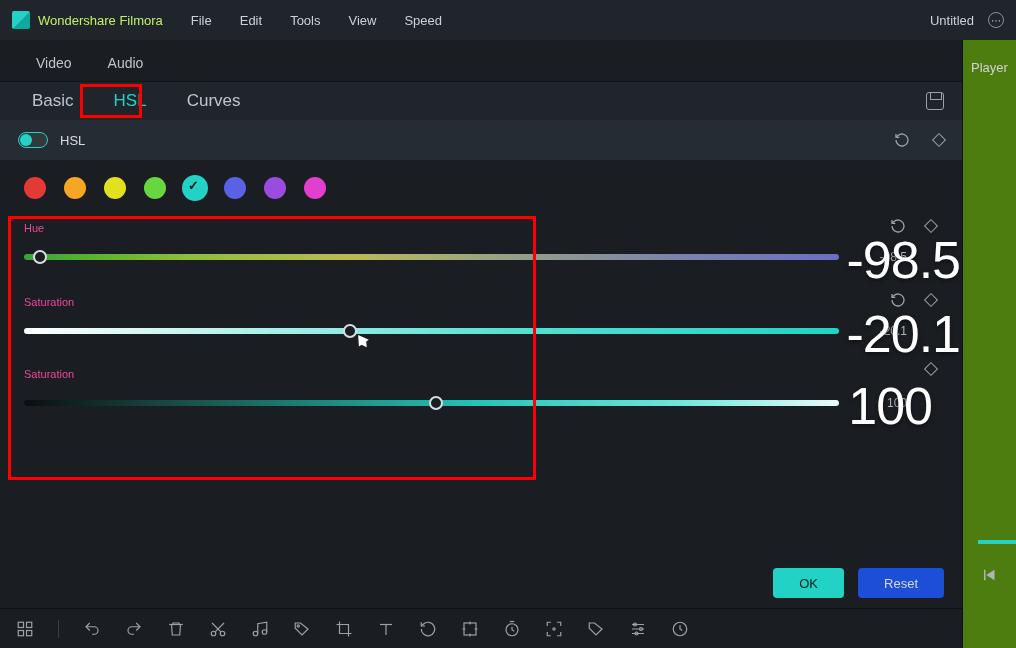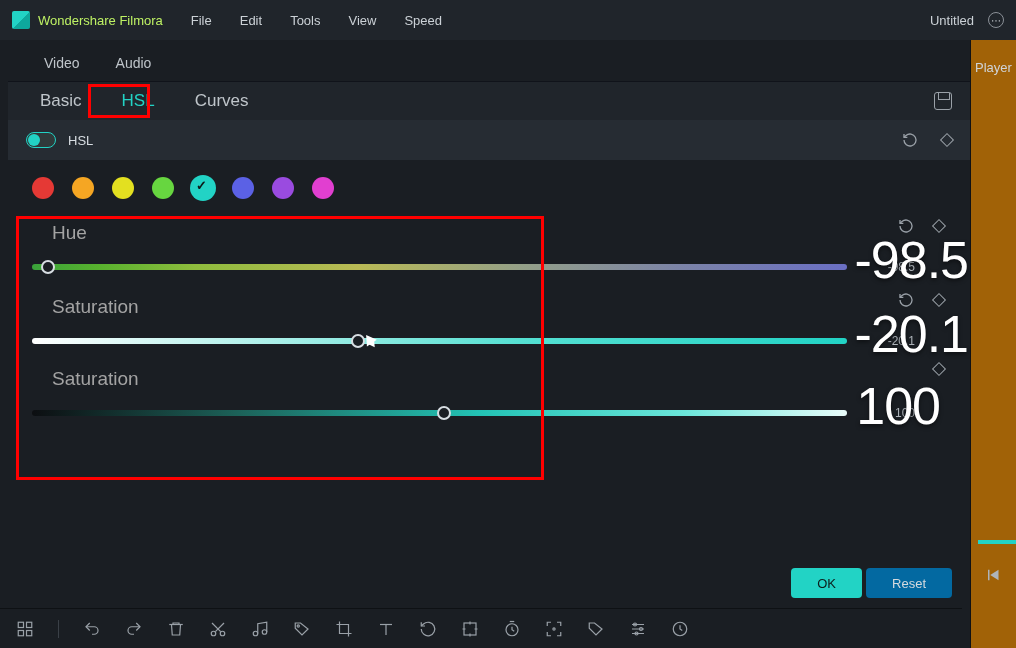--- a/index.html
+++ b/index.html
@@ -10,21 +10,21 @@
 .app-logo { width: 18px; height: 18px; background: linear-gradient(135deg, #22d3c5 50%, #0ea89d 50%); border-radius: 2px; margin-right: 8px; }
 .app-name { margin-right: 28px; color: #bef264; }
 .menu-items { display: flex; gap: 28px; justify-content: flex-end; }
 .menu-items span { color: #cbd1d6; cursor: pointer; }
 .titlebar-right { margin-left: auto; display: flex; align-items: center; gap: 14px; color: #cbd1d6; }
 .circle-icon { width: 16px; height: 16px; border: 1.5px solid #8a9097; border-radius: 50%; display: flex; align-items: center; justify-content: center; font-size: 10px; }
 
 
 .main-row { display: flex; height: 608px; justify-content: flex-end; }
 .left-col { width: 962px; display: flex; flex-direction: column; }
-.right-col { width: 46px; background: #a16207; border-left: 1px solid #0e1114; position: relative; }
+.right-col { width: 54px; background: #4d7c0f; border-left: 1px solid #0e1114; position: relative; }
 
 
 .tabs { height: 42px; background: #1a1e23; display: flex; align-items: flex-end; padding: 0 18px; border-bottom: 1px solid #10131a; }
 .tab { padding: 10px 18px 10px; font-size: 14px; color: #bfc5ca; cursor: pointer; }
 .tab.active { color: #22d3c5; border-bottom: 2px solid #22d3c5; }
 
 
 .subtabs { height: 38px; background: #20252b; display: flex; align-items: center; padding: 0 18px; position: relative; }
 .subtab { padding: 6px 14px; font-size: 17px; color: #bfc5ca; cursor: pointer; margin-right: 12px; }
 .subtab.active { color: #22d3c5; }
@@ -46,41 +46,41 @@
 .swatches { height: 56px; display: flex; align-items: center; gap: 18px; padding: 0 24px; }
 .swatch { width: 22px; height: 22px; border-radius: 50%; cursor: pointer; }
 .swatch.sel { box-shadow: 0 0 0 2px #22d3c5; position: relative; }
 .swatch.sel::after { content: "✓"; position: absolute; left: 4px; top: 1px; font-size: 13px; color: #0d1a18; font-weight: bold; }
 
 
 .edit-area { position: relative; flex: 1; }
 .red-box { position: absolute; left: 8px; top: 0px; width: 528px; height: 264px; border: 3px solid #ff0000; pointer-events: none; z-index: 5; }
 
 .slider-block { position: absolute; left: 24px; width: 912px; }
-.slider-label { font-size: 19px; color: #a3a3a3; margin-bottom: 16px; margin-left: 20px; }
+.slider-label { font-size: 11px; color: #ec4899; margin-bottom: 16px; }
 .slider-row { display: flex; align-items: center; gap: 18px; }
 .track { position: relative; height: 6px; width: 815px; border-radius: 3px; }
 .thumb { position: absolute; top: 50%; width: 14px; height: 14px; border-radius: 50%; background: #1a1e23; border: 2px solid #d7dde2; transform: translate(-50%, -50%); cursor: pointer; }
 .track-hue { background: linear-gradient(to right, #3aa23a 0%, #57b22e 8%, #8fbd3d 20%, #b9ba55 40%, #94a088 60%, #7b83a8 80%, #6a6fc4 100%); }
 .track-sat { background: linear-gradient(to right, #ffffff 0%, #55e0d2 60%, #22d3c5 100%); }
 .track-lum { background: linear-gradient(to right, #0c0e11 0%, #1c6158 25%, #23c3b5 55%, #6be6da 80%, #e9fcfa 100%); }
 
 .val-input { width: 50px; background: transparent; border: none; text-align: right; color: #aeb4ba; font-size: 12px; }
 .keyframe-ctrls { display:flex; gap:20px; align-items:center; margin-left:4px; }
 
 .big-value { position: absolute; color: #ffffff; font-size: 52px; font-weight: 500; letter-spacing: -1px; text-shadow: 0 2px 4px rgba(0,0,0,.5); z-index: 8; right: 2px; }
 
 .cursor-arrow { position:absolute; width:0;height:0; border-left:6px solid transparent; border-right:6px solid transparent; border-bottom:10px solid #fff; transform: rotate(-35deg); z-index:9; }
 .cursor-arrow::after { content:""; position:absolute; left:-4px; top:8px; width:0;height:0; border-left:4px solid transparent; border-right:4px solid transparent; border-top:7px solid #fff; }
 
 
-.footer-btns { position: absolute; right: 18px; bottom: 50px; display: flex; gap: 4px; }
+.footer-btns { position: absolute; right: 18px; bottom: 50px; display: flex; gap: 14px; }
 .btn { height: 30px; padding: 0 26px; border-radius: 4px; border: none; font-size: 13px; cursor: pointer; }
 .btn-ok { background: #22d3c5; color: #0c1d1a; font-weight: 500; }
-.btn-reset { background: #0369a1; color: #d5dade; }
+.btn-reset { background: #1d4ed8; color: #d5dade; }
 
 
 .bottom-bar { height: 40px; background: #1a1e23; border-top: 1px solid #0e1114; display: flex; align-items: center; gap: 24px; padding: 0 16px; position: absolute; bottom: 0; left: 0; width: 962px; }
 .bb-icon { width: 18px; height: 18px; display:flex; align-items:center; justify-content:center; color:#9aa1a8; cursor:pointer; }
 .bb-icon svg { width:18px; height:18px; stroke:#9aa1a8; fill:none; stroke-width:1.6; }
 .bb-div { width:1px; height:18px; background:#3a4047; }
 
 
 .right-tab { position:absolute; top:20px; width:100%; text-align:center; font-size:13px; color:#d0d4d8; }
 .right-accent { position:absolute; bottom:104px; right:0; width:38px; height:4px; background:#22d3c5; }

